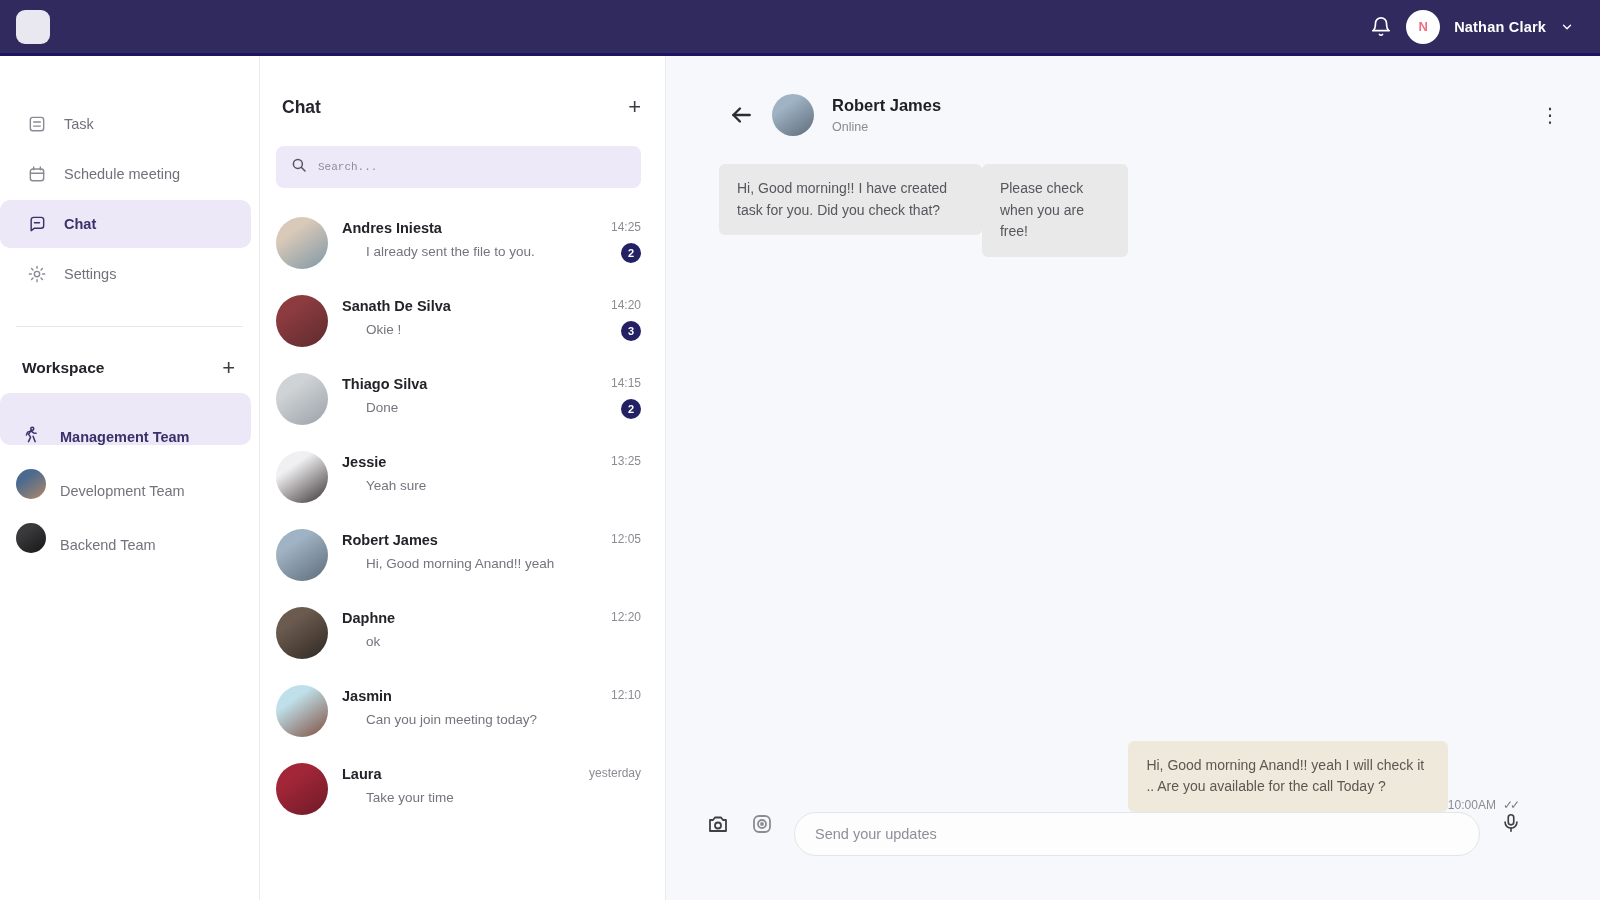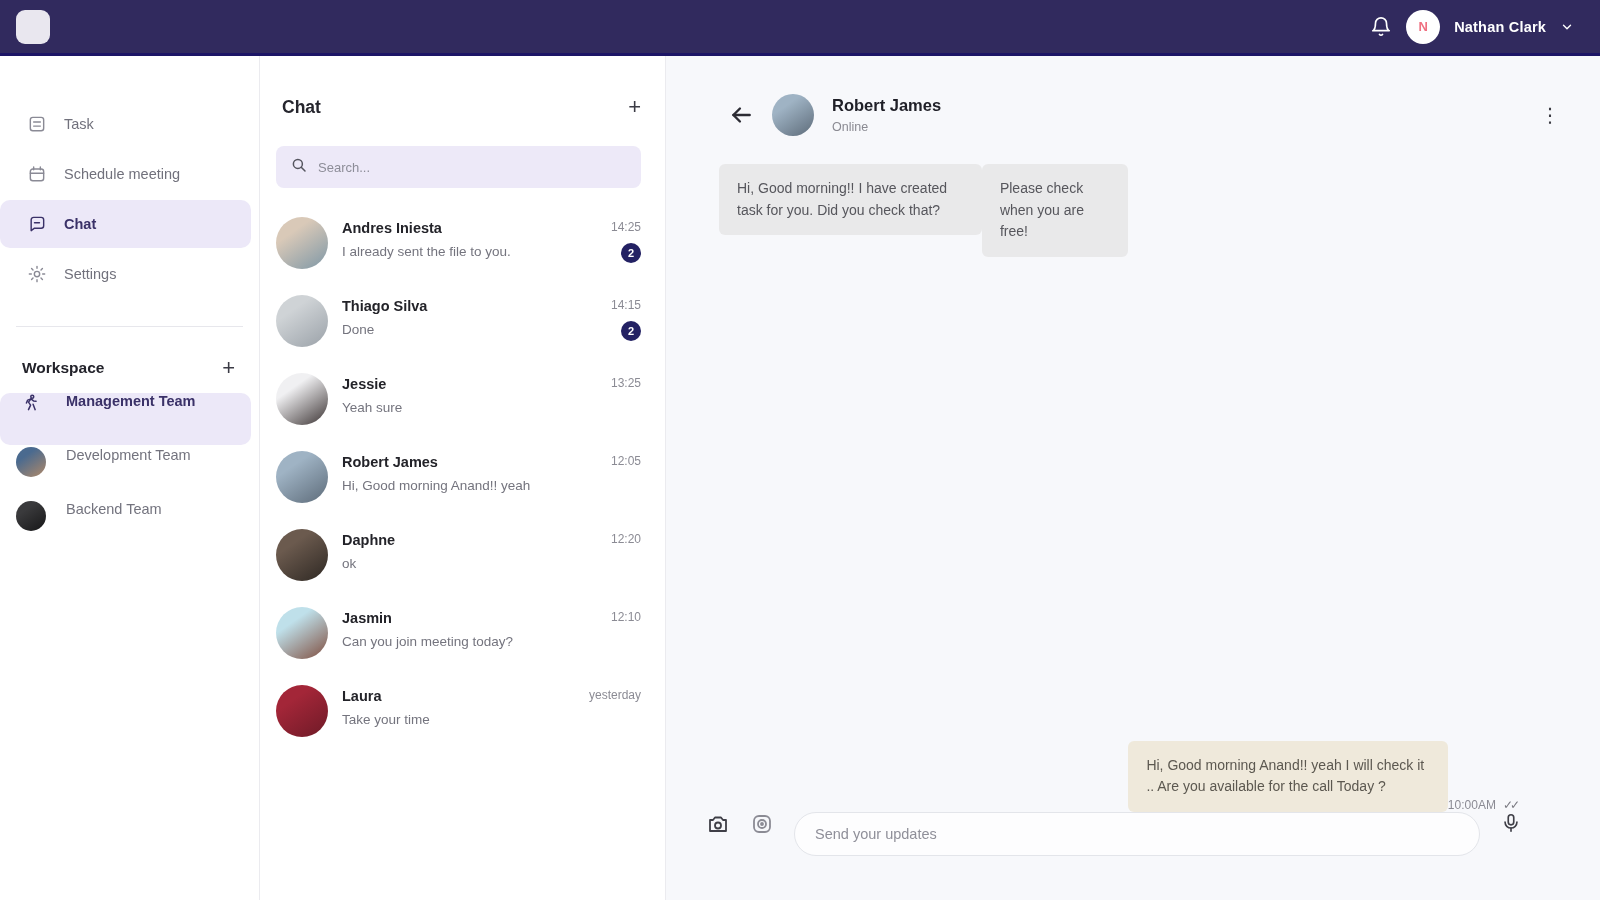--- a/index.html
+++ b/index.html
@@ -29,45 +29,45 @@
               position:relative; border-radius:10px; cursor:pointer; }
   .nav-item .ic { width:22px; display:flex; justify-content:center; }
   .nav-item.selected { background:#ece8f8; color:#3a3168; font-weight:bold; }
   .nav-item.selected::before { content:""; position:absolute; left:-0px; top:3px; bottom:3px;
               width:7px; background:#2c2366; border-radius:6px; transform:translateX(-8px); }
   .side-divider { height:1px; background:#e7e7ec; margin:28px 16px 0 16px; }
   .ws-header { display:flex; align-items:center; padding:30px 24px 12px 22px; }
   .ws-title { font-size:15.5px; font-weight:bold; color:#23232b; }
   .plus-btn { margin-left:auto; font-size:22px; line-height:1; color:#3b3b45; cursor:pointer;
               font-weight:normal; }
-  .team-item { height:52px; display:flex; align-items:flex-start; gap:20px; padding-left:16px;
+  .team-item { height:52px; display:flex; align-items:flex-end; gap:14px; padding-left:16px;
                margin:2px 8px 2px 0; color:#73737e; font-size:14.5px; position:relative;
                border-radius:10px; cursor:pointer; }
   .team-item.selected { background:#ece8f8; color:#3a3168; font-weight:bold; }
   .team-item.selected::before { content:""; position:absolute; top:3px; bottom:3px; width:7px;
                background:#2c2366; border-radius:6px; transform:translateX(-24px); }
   .team-avatar { width:30px; height:30px; border-radius:50%; flex:0 0 auto; }
   .team-ic { width:30px; display:flex; justify-content:center; align-items:center; }
 
   
   .chatlist { width:406px; background:#ffffff; border-right:1px solid #ebebef;
               display:flex; flex-direction:column; flex:0 0 auto; }
   .cl-header { display:flex; align-items:center; padding:40px 24px 0 22px; }
   .cl-title { font-size:17.5px; font-weight:bold; color:#26262e; }
   .search { margin:28px 24px 0 16px; height:42px; background:#ede9f8; border-radius:8px;
             display:flex; align-items:center; gap:10px; padding:0 14px; }
   .search input { border:none; outline:none; background:transparent; flex:1;
-                  font-size:13px; color:#7f1d1d; font-family:Liberation Sans, sans-serif; }
+                  font-size:11px; color:#7f1d1d; font-family:Liberation Mono, monospace; }
   .search input::placeholder { color:#8d8d98; }
   .conv-list { margin-top:16px; overflow:hidden; }
   .conv { display:flex; padding:13px 24px 13px 16px; gap:14px; cursor:pointer; }
   .conv-avatar { width:52px; height:52px; border-radius:50%; flex:0 0 auto; }
   .conv-mid { flex:1; min-width:0; padding-top:3px; }
   .conv-name { font-size:14.5px; font-weight:bold; color:#232329; }
-  .conv-preview { font-size:13.5px; color:#74747e; margin-top:8px; white-space:nowrap; }
+  .conv-preview { font-size:13.5px; color:#74747e; margin-top:8px; white-space:nowrap;margin-left:24px; }
   .conv-right { display:flex; flex-direction:column; align-items:flex-end; padding-top:3px; }
   .conv-time { font-size:12px; color:#8b8b94; }
   .badge { width:20px; height:20px; border-radius:50%; background:#232163; color:#ffffff;
            font-size:11px; font-weight:bold; display:flex; align-items:center;
            justify-content:center; margin-top:9px; }
   .badge:empty { display:none; }
 
   
   .main { flex:1; background:#f7f8fb; display:flex; flex-direction:column; min-width:0; }
   .conv-header { display:flex; align-items:center; gap:18px; padding:38px 40px 20px 62px; }
@@ -211,20 +211,31 @@
           <div class="conv-mid">
             <div class="conv-name">Andres Iniesta</div>
             <div class="conv-preview">I already sent the file to you.</div>
           </div>
           <div class="conv-right">
             <span class="conv-time">14:25</span>
             <span class="badge">2</span>
           </div>
         </div>
 
+        <div class="conv">
+          <span class="conv-avatar" style="background: linear-gradient(145deg, rgb(140, 59, 63) 30%, rgb(93, 43, 46));"></span>
+          <div class="conv-mid">
+            <div class="conv-name">Sanath De Silva</div>
+            <div class="conv-preview">Okie !</div>
+          </div>
+          <div class="conv-right">
+            <span class="conv-time">14:20</span>
+            <span class="badge">3</span>
+          </div>
+        </div>
 
         <div class="conv">
           <span class="conv-avatar" style="background: linear-gradient(145deg, rgb(207, 211, 214) 30%, rgb(154, 161, 168));"></span>
           <div class="conv-mid">
             <div class="conv-name">Thiago Silva</div>
             <div class="conv-preview">Done</div>
           </div>
           <div class="conv-right">
             <span class="conv-time">14:15</span>
             <span class="badge">2</span>

